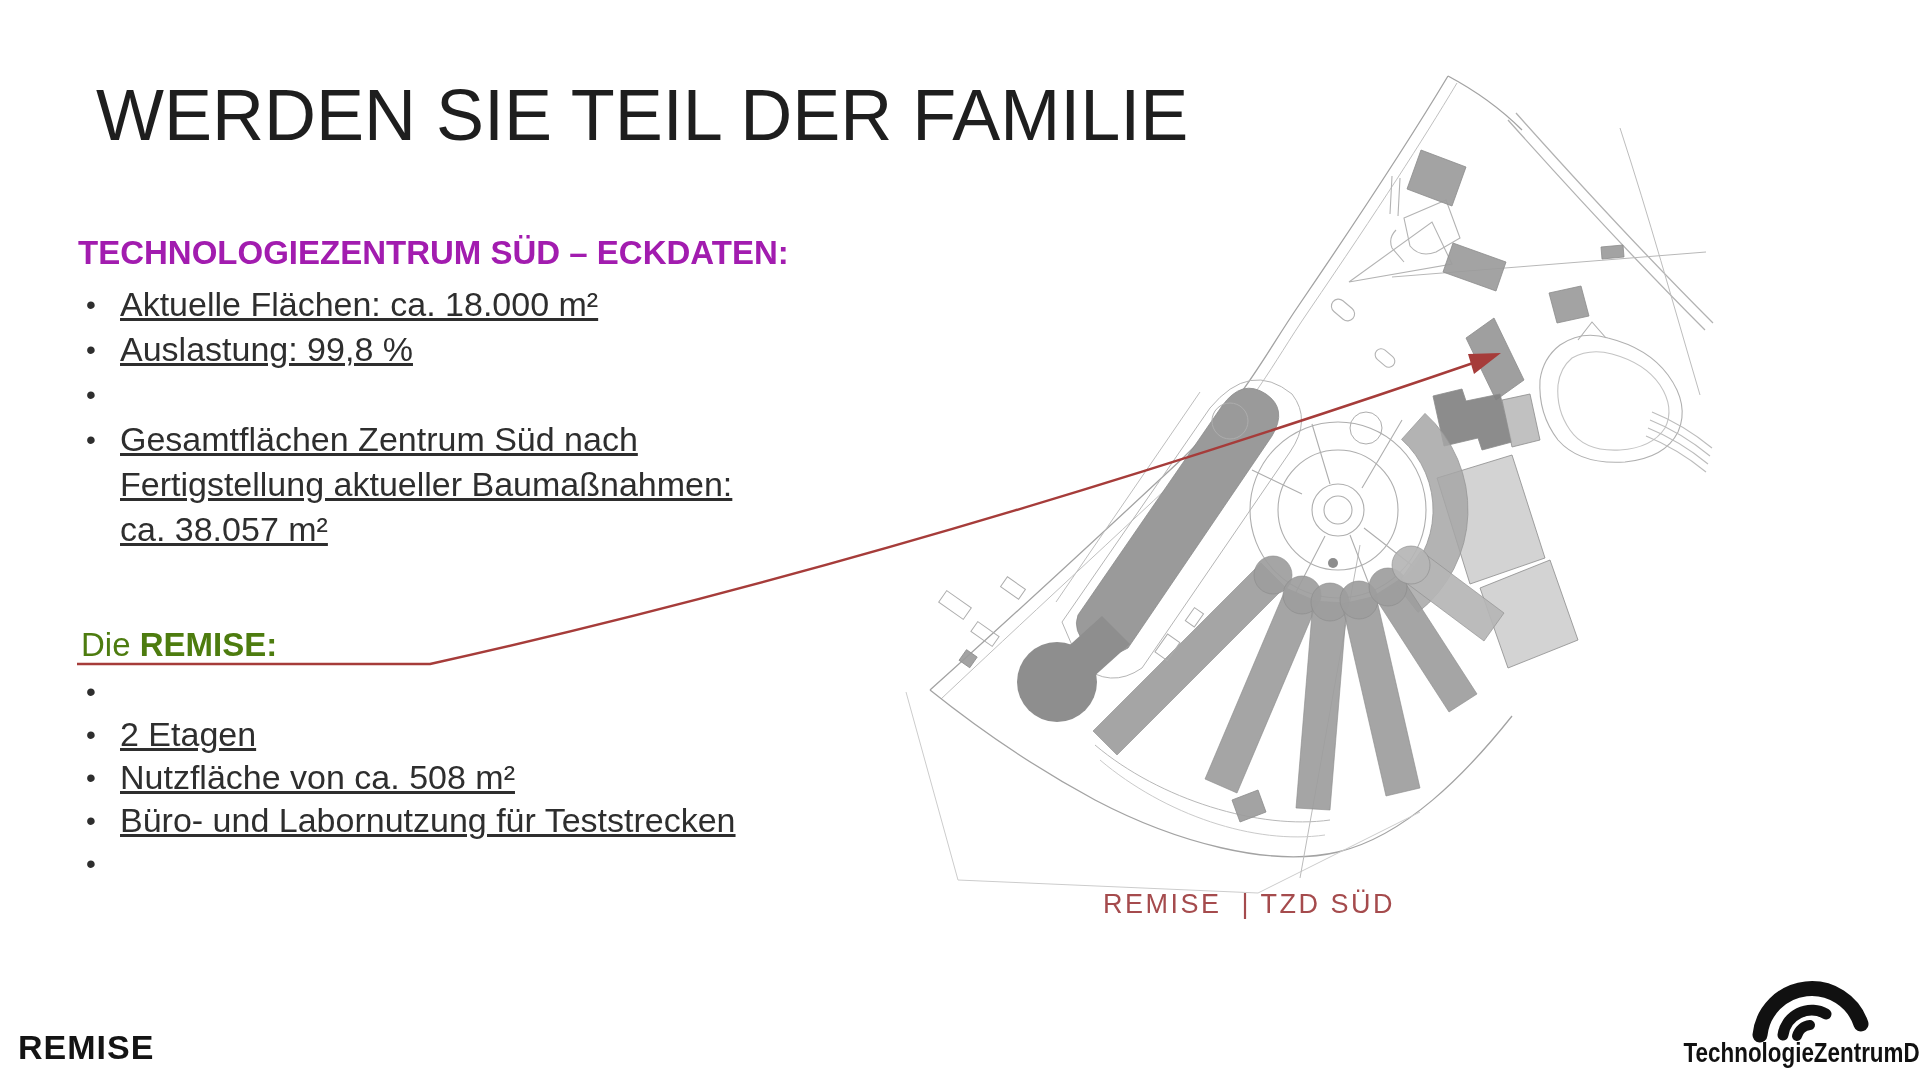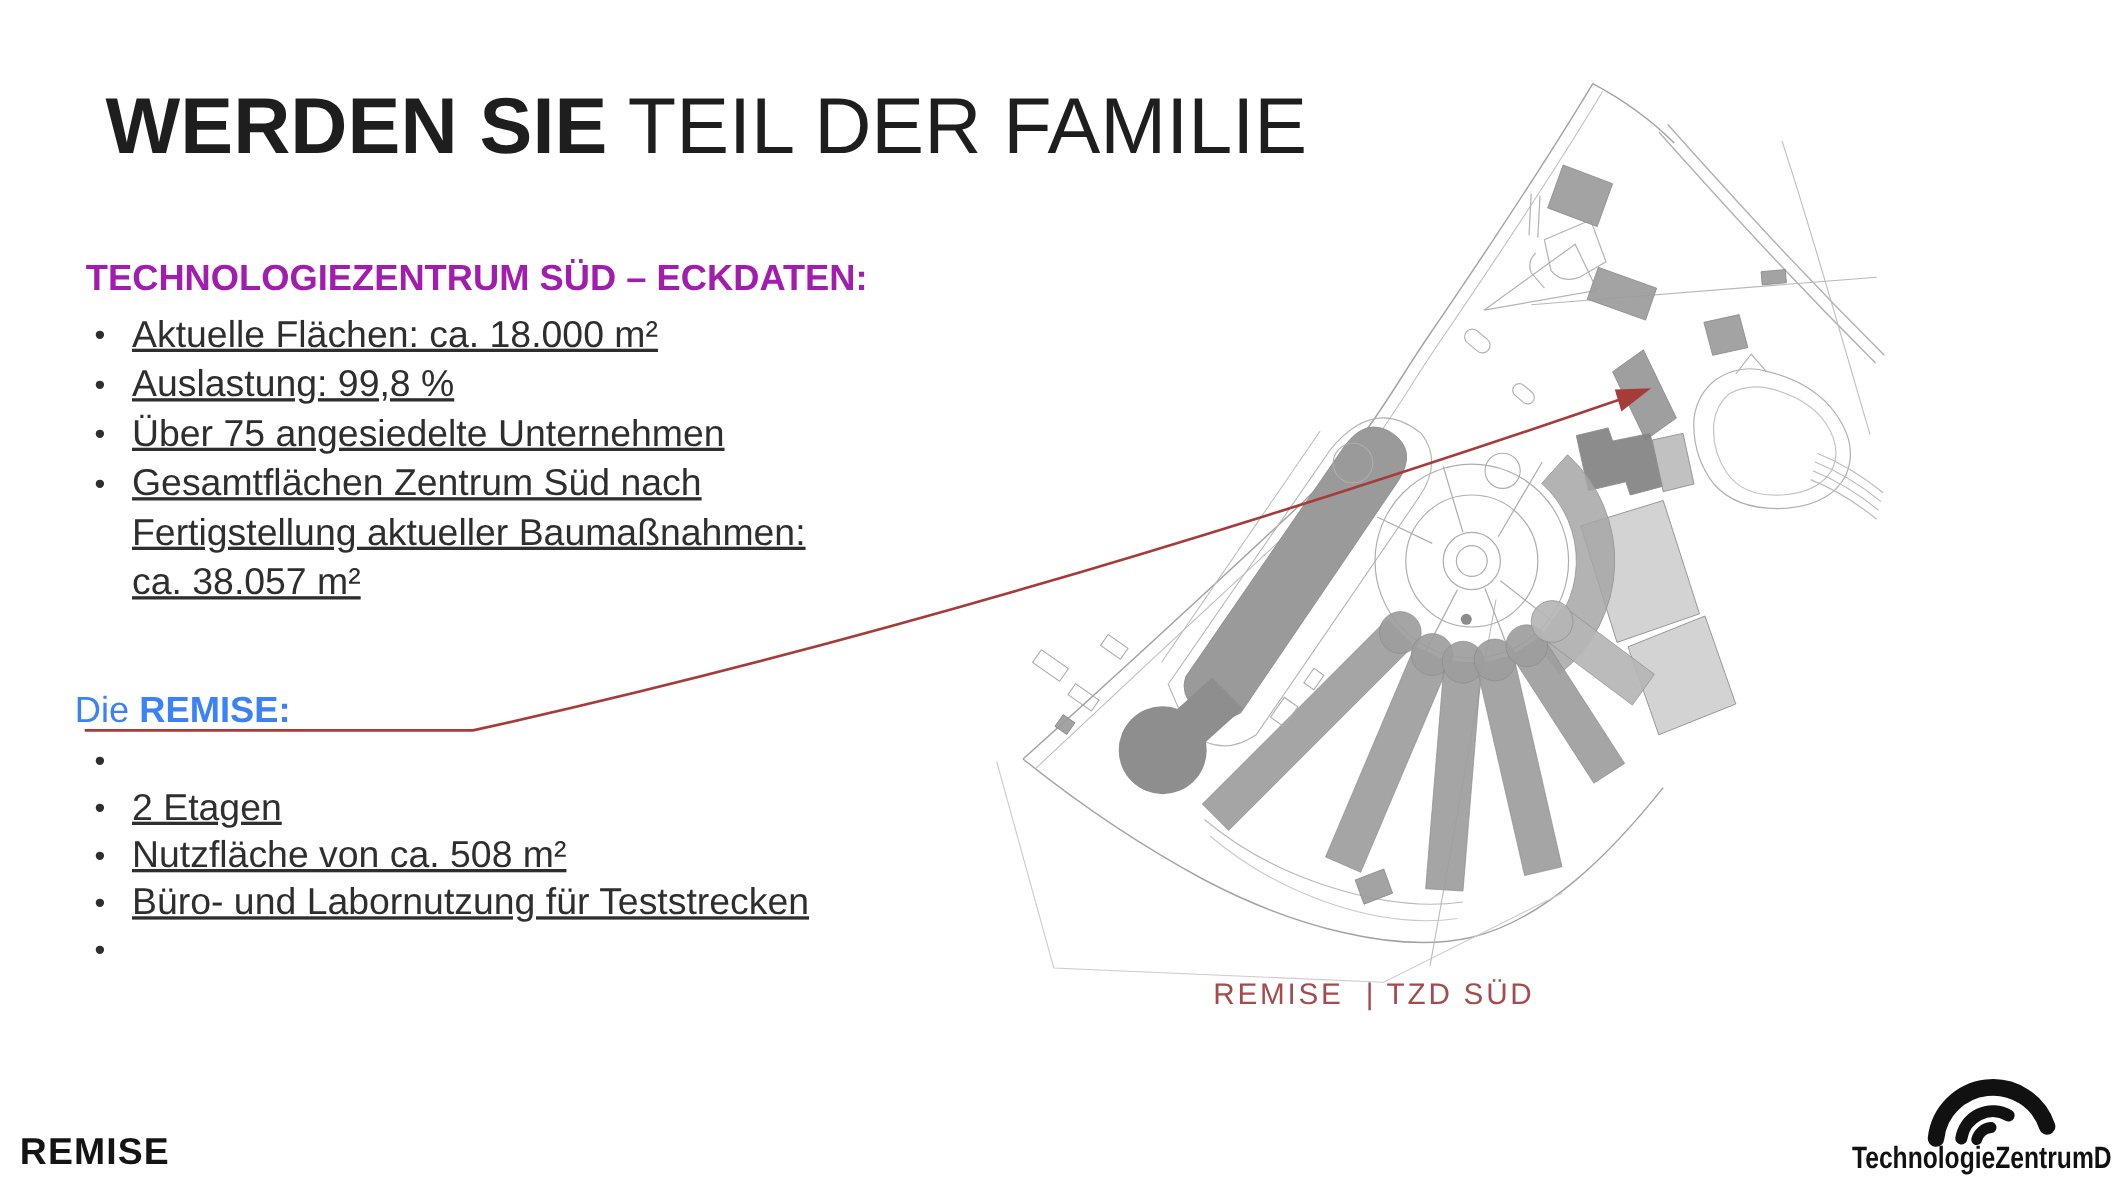--- a/index.html
+++ b/index.html
@@ -2,25 +2,25 @@
 <html><head>
 <meta charset="utf-8">
 <style>
   html,body{margin:0;padding:0;background:#fff;}
   body{width:1920px;height:1074px;position:relative;overflow:hidden;
        font-family:"Liberation Sans",sans-serif;color:#2b2b2b;}
   .abs{position:absolute;}
   
   .title{left:96px;top:74px;font-size:72px;line-height:1.15;color:#1e1e1e;
          letter-spacing:0px;white-space:nowrap;}
-  .title .em{font-weight:700;}
+  .title .em{font-weight:400;}
   .title .rest{font-weight:400;}
   
   .h-eck{left:78px;top:234px;font-size:33px;font-weight:700;color:#a21caf;white-space:nowrap;}
-  .h-rem{left:68px;top:626px;font-size:33px;color:#3b82f6;white-space:nowrap;}
+  .h-rem{left:81px;top:626px;font-size:33px;color:#4d7c0f;white-space:nowrap;}
   .h-rem .lead{font-weight:400;}
   .h-rem .bold{font-weight:700;}
   
   ul.blist{list-style:none;margin:0;padding:0;}
   ul.blist li{display:flex;font-size:34px;color:#2e2e2e;}
   .list1{left:86px;top:282px;}
   .list1 li{line-height:45px;}
   .list2{left:86px;top:670px;}
   .list2 li{line-height:43px;}
   ul.blist .dot{width:34px;flex:0 0 34px;font-size:28px;}
@@ -149,21 +149,20 @@
   <li>
       <span class="dot">•</span>
       <span class="btxt">Aktuelle Flächen: ca. 18.000 m²</span>
     </li>
   <li>
       <span class="dot">•</span>
       <span class="btxt">Auslastung: 99,8 %</span>
     </li>
   <li>
       <span class="dot">•</span>
-      <span class="btxt">Über 75 angesiedelte Unternehmen</span>
     </li>
   <li>
       <span class="dot">•</span>
       <span class="btxt">Gesamtflächen Zentrum Süd nach
 Fertigstellung aktueller Baumaßnahmen:
 ca. 38.057 m²</span>
     </li>
 </ul>
 
 <div class="abs h-rem">

